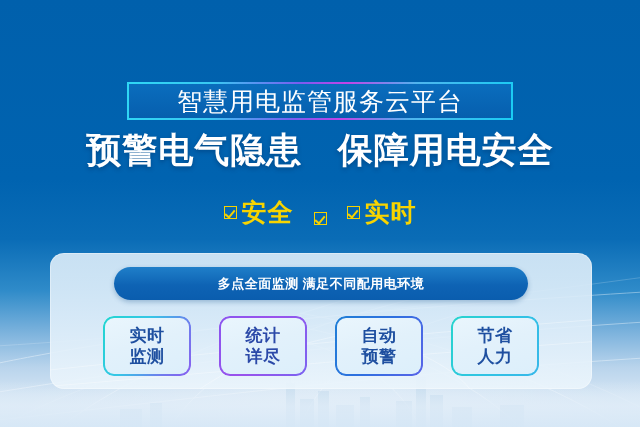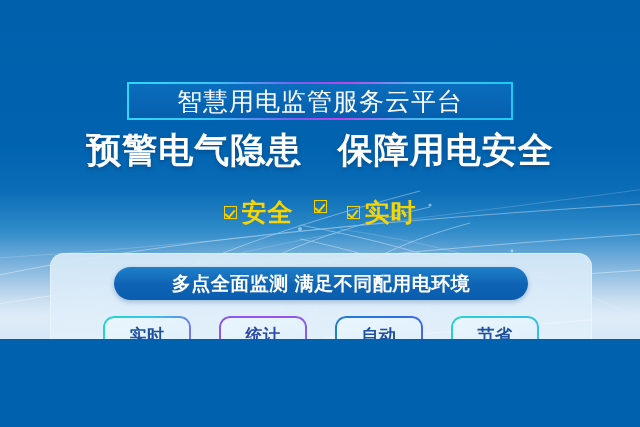--- a/index.html
+++ b/index.html
@@ -2,21 +2,21 @@
 <html><head>
 <meta charset="utf-8">
 <style>
   html,body{margin:0;padding:0;}
   body{
     width:640px;height:427px;overflow:hidden;
     font-family:"Liberation Sans","DejaVu Sans",sans-serif;
     background:#0062ae;
   }
   #poster{
-    position:relative;width:640px;height:339px;overflow:hidden;
+    position:relative;width:640px;height:427px;overflow:hidden;
     background:
       linear-gradient(180deg,
         #0060ac 0%,
         #0063b0 42%,
         #0a6cb6 56%,
         #2f8bc9 68%,
         #7db3dd 78%,
         #b9d4ec 86%,
         #d6e6f4 93%,
         #e4eff8 100%);
@@ -73,21 +73,21 @@
     text-align:center;color:#ffffff;
     font-size:35px;font-weight:bold;letter-spacing:1px;
     white-space:nowrap;line-height:1.05;
     text-shadow:0 2px 4px rgba(0,30,70,.35);
   }
   .headline .gap{display:inline-block;width:14px;}
 
   
   .keywords{
     position:absolute;left:0;right:0;top:200px;
-    display:flex;align-items:flex-start;justify-content:center;gap:20px;
+    display:flex;align-items:flex-end;justify-content:center;gap:20px;
     white-space:nowrap;
   }
   .kw{display:flex;align-items:center;gap:5px;}
   .kw-box{
     width:13px;height:13px;box-sizing:border-box;
     border:1.6px solid #f5d100;position:relative;flex:0 0 auto;
   }
   .kw-box::after{
     content:"";position:absolute;left:2px;top:1px;
     width:4px;height:8px;border:solid #f5d100;border-width:0 2px 2px 0;
@@ -112,21 +112,21 @@
 
   
   .pill{
     position:absolute;left:114px;top:267px;width:414px;height:33px;
     border-radius:17px;
     background:linear-gradient(180deg,#1f7fc9 0%,#0e63b4 55%,#0a5dae 100%);
     display:flex;align-items:center;justify-content:center;
     box-shadow:0 2px 5px rgba(10,70,130,.30);
   }
   .pill-text{
-    color:#ffffff;font-size:19px;font-weight:bold;letter-spacing:.5px;
+    color:#ffffff;font-size:13px;font-weight:bold;letter-spacing:.5px;
     line-height:1;white-space:nowrap;
   }
 
   
   .cards{
     position:absolute;left:50px;top:316px;width:542px;height:62px;
     display:flex;align-items:flex-start;justify-content:center;gap:28px;
   }
   .card{
     position:relative;width:88px;height:60px;box-sizing:border-box;

